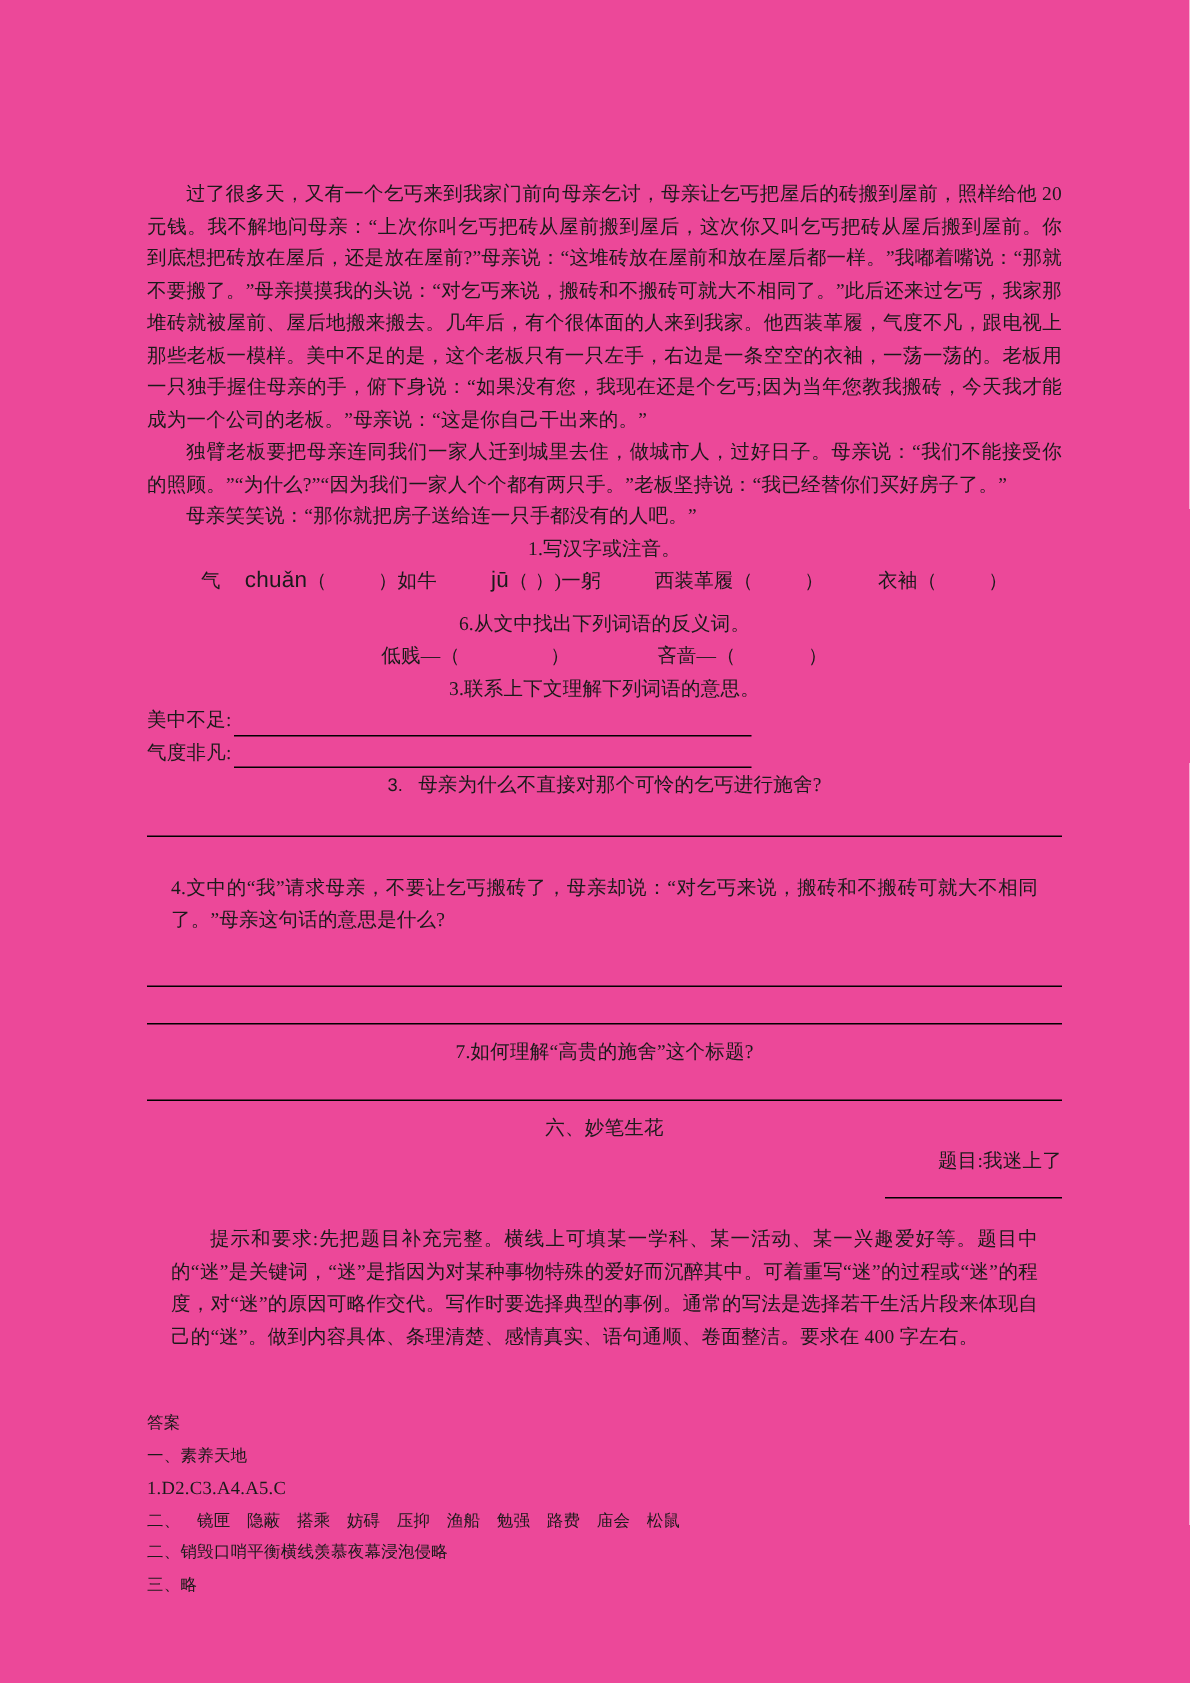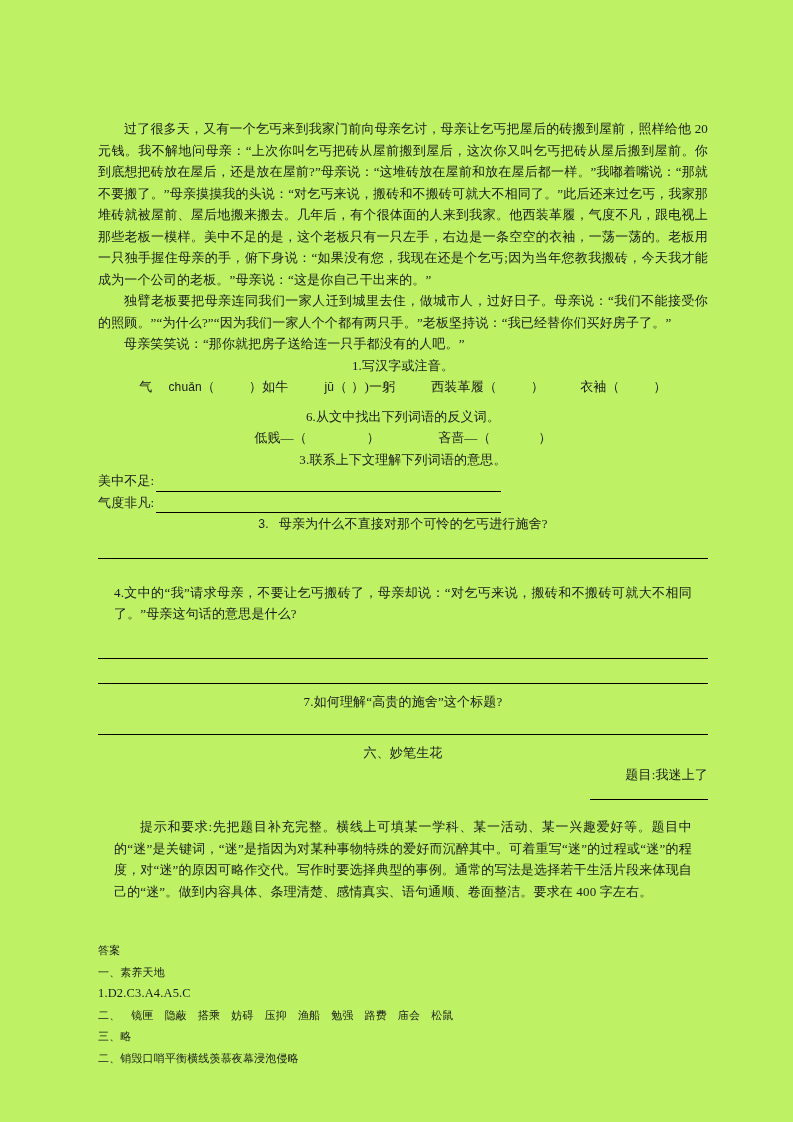--- a/index.html
+++ b/index.html
@@ -9,21 +9,21 @@
     background: #ffffff;
   }
   body {
     font-family: "Liberation Serif", "DejaVu Serif", serif;
     color: #1a1a1a;
   }
   .page {
     width: 793px;
     height: 1122px;
     position: relative;
-    background: #bef264;
+    background: #ec4899;
     box-sizing: border-box;
     padding: 118px 85px 0 98px;
     overflow: hidden;
   }
   .body-p {
     font-size: 13.0px;
     line-height: 21.5px;
     text-align: justify;
     text-justify: inter-ideograph;
     margin: 0;
@@ -84,21 +84,21 @@
     margin: 0;
   }
   .ans-line {
     font-size: 11px;
     line-height: 21.5px;
     margin: 0;
     letter-spacing: 0.15px;
   }
   .ans-spaced span + span { margin-left: 11px; }
   .num { font-family: "Liberation Sans", "DejaVu Sans", sans-serif; font-size: 12.2px; }
-  .pinyin { font-family: "Liberation Sans", "DejaVu Sans", sans-serif; font-size: 12px; }
+  .pinyin { font-family: "Liberation Sans", "DejaVu Sans", sans-serif; font-size: 15px; }
   .sp-2 { display: inline-block; width: 16px; }
   .sp-4 { display: inline-block; width: 36px; }
   .paren-gap { display: inline-block; width: 34px; }
   .paren-gap-sm { display: inline-block; width: 4px; }
 </style>
 </head>
 <body>
 
 <div class="page">
 
@@ -169,20 +169,20 @@
 
   <p class="ans-line">答案</p>
   <p class="ans-line">一、素养天地</p>
   <p class="mono-ans">1.D2.C3.A4.A5.C</p>
 
   <p class="ans-line ans-spaced">
     <span>二、</span><span>镜匣</span><span>隐蔽</span><span>搭乘</span><span>妨碍</span><span>压抑</span><span>渔船</span><span>勉强</span><span>路费</span><span>庙会</span><span>松鼠</span>
   </p>
 
   <p class="ans-line">
-    <span>三、</span><span>略</span>
+    <span>二、</span><span>销毁口哨平衡横线羡慕夜幕浸泡侵略</span>
   </p>
 
   <p class="ans-line">
-    <span>二、</span><span>销毁口哨平衡横线羡慕夜幕浸泡侵略</span>
+    <span>三、</span><span>略</span>
   </p>
 
 </div>
 
 </body></html>

